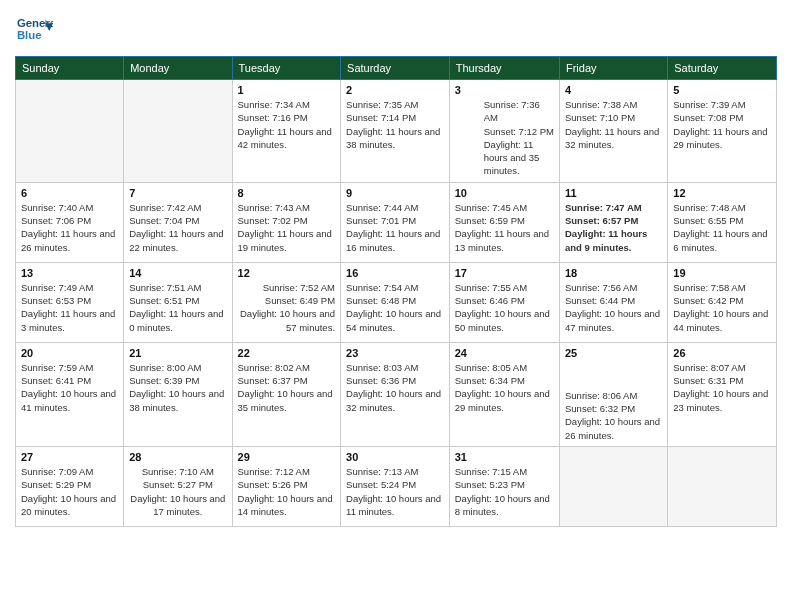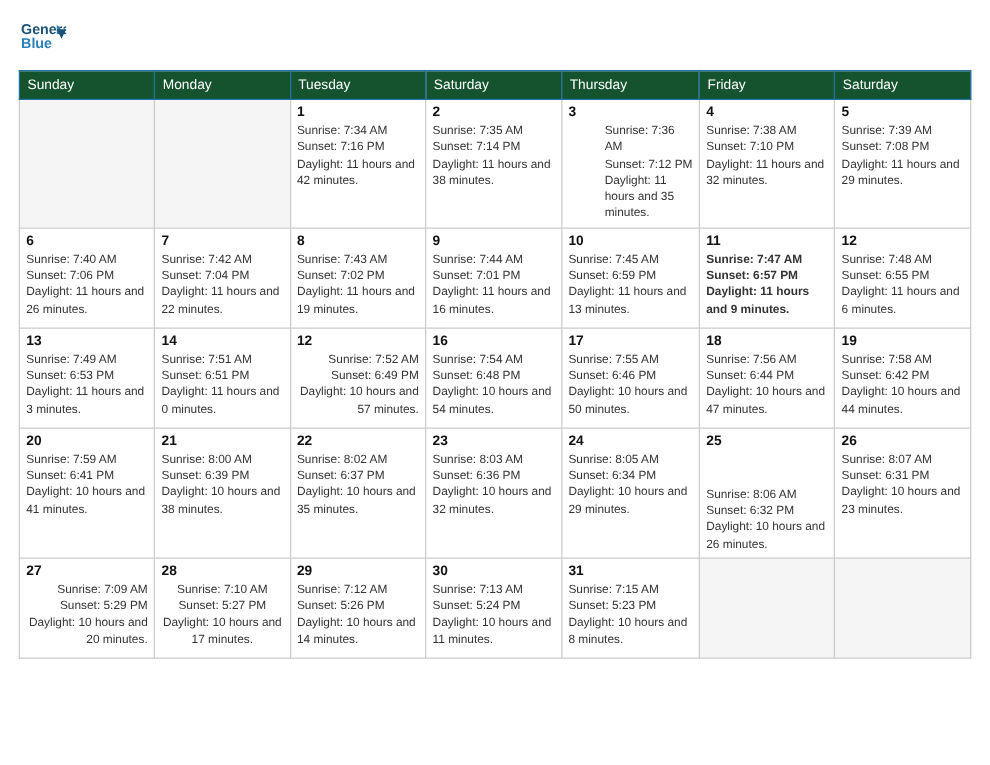--- a/index.html
+++ b/index.html
@@ -277,21 +277,21 @@
           <td>
             <div class="cell-day">26</div>
             <div class="cell-info" style="white-space: pre-line;">Sunrise: 8:07 AM
 Sunset: 6:31 PM
 Daylight: 10 hours and 23 minutes.</div>
           </td>
         </tr>
         <tr>
           <td>
             <div class="cell-day">27</div>
-            <div class="cell-info" style="white-space: pre-line; text-align: right;">Sunrise: 7:09 AM
+            <div class="cell-info" style="white-space: pre-line;">Sunrise: 7:09 AM
 Sunset: 5:29 PM
 Daylight: 10 hours and 20 minutes.</div>
           </td>
           <td>
             <div class="cell-day">28</div>
             <div class="cell-info" style="white-space: pre-line; text-align: center;">Sunrise: 7:10 AM
 Sunset: 5:27 PM
 Daylight: 10 hours and 17 minutes.</div>
           </td>
           <td>

